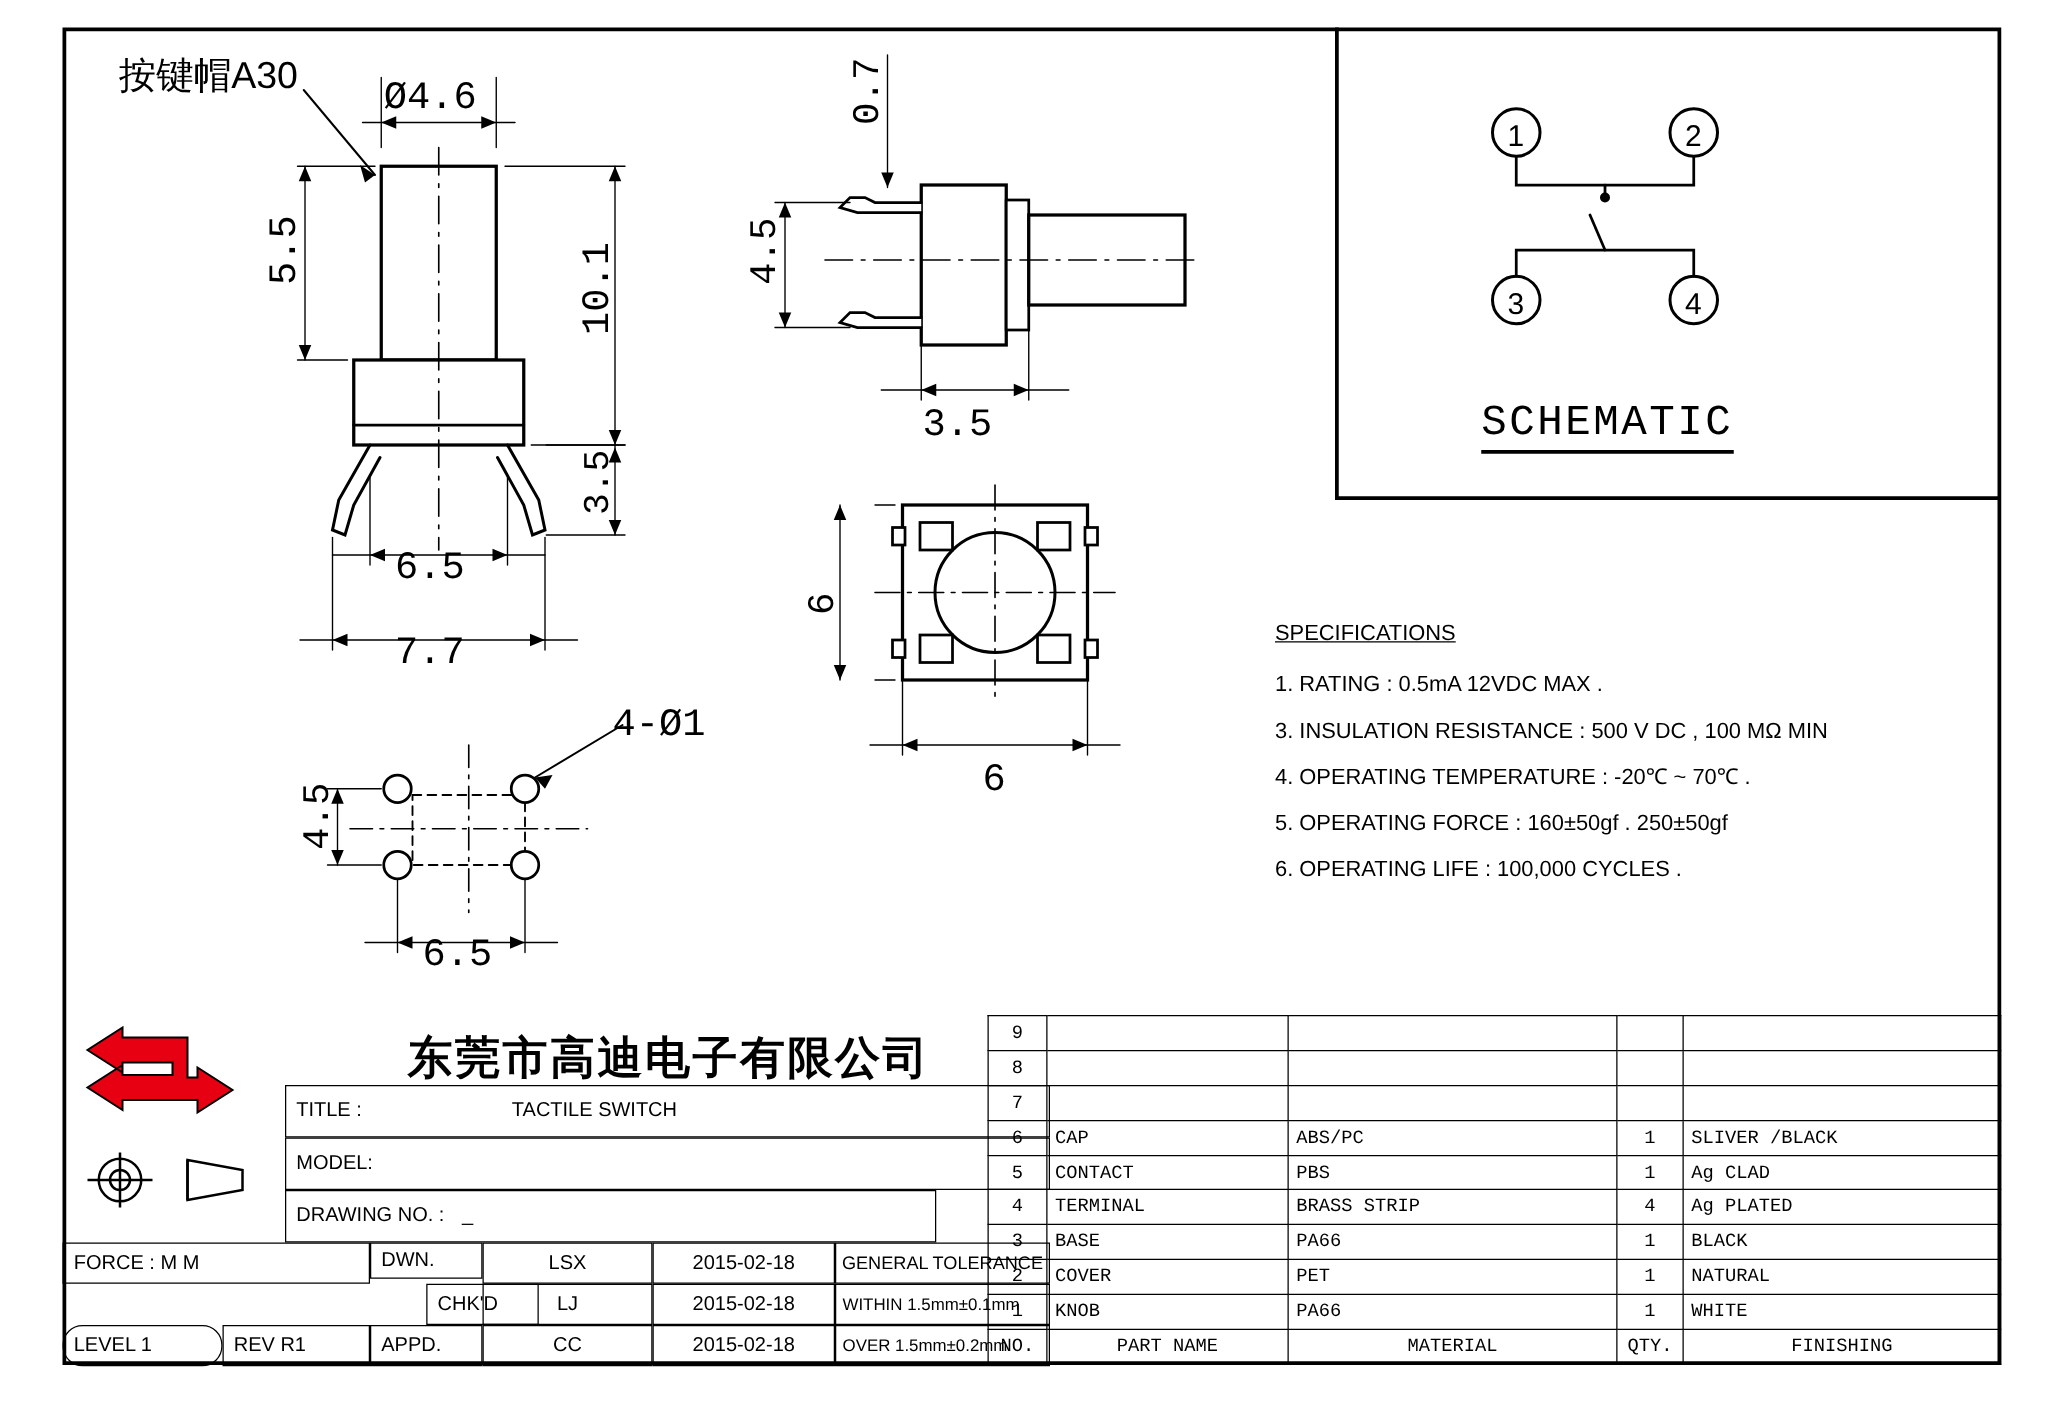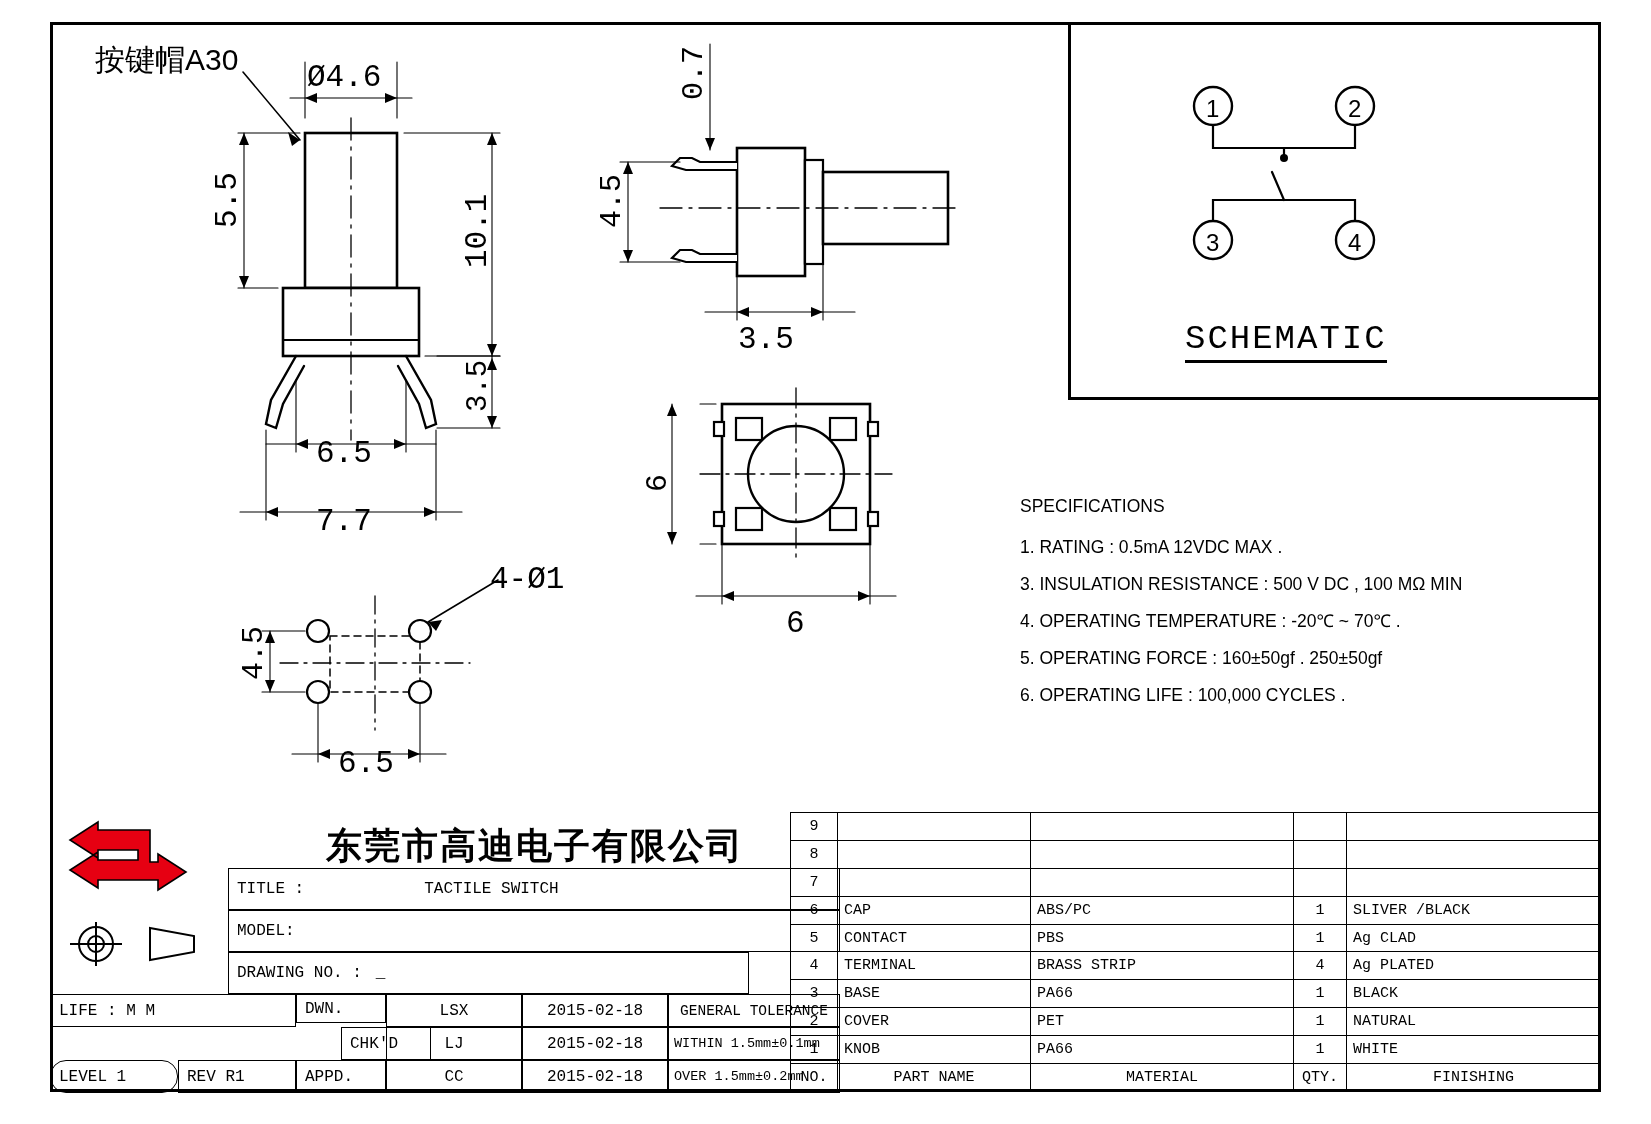--- a/index.html
+++ b/index.html
@@ -3,40 +3,40 @@
 <meta charset="utf-8">
 <style>
   html,body{margin:0;padding:0;background:#fff;}
   body{width:1651px;height:1124px;font-family:"Liberation Sans",sans-serif;position:relative;overflow:hidden;}
   .sheet{position:absolute;left:50px;top:22px;width:1551px;height:1070px;border:3px solid #000;box-sizing:border-box;}
   svg{display:block;}
   .abs{position:absolute;}
   
   .specs{position:absolute;left:1020px;top:488px;width:540px;color:#000;}
   .specs div{font-size:17.5px;line-height:37px;white-space:nowrap;}
-  .specs .hdr{font-size:17.5px;margin-bottom:4px;}
+  .specs .hdr{font-size:17.5px;margin-bottom:4px;text-decoration:underline;}
   
   .schem-box{position:absolute;left:1068px;top:22px;width:532px;height:378px;border-left:3px solid #000;border-bottom:3px solid #000;box-sizing:border-box;}
   .schem-title{position:absolute;left:1185px;top:320px;font-family:"Liberation Mono",monospace;font-size:34px;letter-spacing:2px;border-bottom:3px solid #000;padding-bottom:2px;}
   
   .tblock{position:absolute;left:50px;top:812px;width:1551px;height:280px;}
   .company{position:absolute;left:200px;top:10px;width:570px;text-align:center;font-family:"Liberation Sans",sans-serif;font-weight:bold;font-size:36px;letter-spacing:2px;}
   .mono{font-family:"Liberation Mono",monospace;}
   
   .parts{position:absolute;left:790px;top:812px;width:811px;height:280px;}
   .parts table{border-collapse:collapse;width:100%;height:100%;font-family:"Liberation Mono",monospace;font-size:15px;}
   .parts td{border:1.5px solid #000;padding:0 6px;height:26px;}
   .parts td.no{width:34px;text-align:center;}
   .parts td.qty{width:40px;text-align:center;}
   .parts td.pn{width:180px;}
   .parts td.mat{width:250px;}
   .parts .hdrow td{text-align:center;}
   
   .ltb{position:absolute;left:0;top:0;width:790px;height:280px;}
-  .ltb .cell{position:absolute;border:1.5px solid #000;box-sizing:border-box;font-family:Liberation Mono, monospace;font-size:16px;display:flex;align-items:center;padding-left:8px;}
+  .ltb .cell{position:absolute;border:1.5px solid #000;box-sizing:border-box;font-family:Liberation Sans, sans-serif;font-size:16px;display:flex;align-items:center;padding-left:8px;}
   .arrow-logo{position:absolute;left:8px;top:8px;width:160px;height:90px;}
 </style>
 </head>
 <body>
 
 <div class="sheet"></div>
 
 <svg class="abs" style="left:0;top:0;" width="1651" height="1124">
   <g fill="none" stroke="#000" stroke-width="2.2" stroke-linecap="round">
 
@@ -259,21 +259,21 @@
     </div>
     <div class="cell" style="left:178px;top:98px;width:612px;height:42px;">
       <span>MODEL:</span>
       <span style="margin-left:10px;"></span>
     </div>
     <div class="cell" style="left:178px;top:140px;width:521px;height:42px;">
       <span>DRAWING NO.  :</span>
       <span style="margin-left:14px;">_</span>
     </div>
 
-    <div class="cell" style="left:0px;top:182px;width:246px;height:33px;">LIFE   :   M M</div>
+    <div class="cell" style="left:0px;top:182px;width:246px;height:33px;">FORCE   :   M M</div>
     <div class="cell" style="left:246px;top:182px;width:90px;height:29px;">DWN.</div>
     <div class="cell" style="left:336px;top:182px;width:136px;height:33px;justify-content:center;padding-left:0;">LSX</div>
     <div class="cell" style="left:472px;top:182px;width:146px;height:33px;justify-content:center;padding-left:0;">2015-02-18</div>
     <div class="cell" style="left:618px;top:182px;width:172px;height:33px;justify-content:center;padding-left:0;font-size:14.5px;">GENERAL TOLERANCE</div>
 
     <div class="cell" style="left:246px;top:215px;width:90px;height:33px;margin-left:45px;">CHK'D</div>
     <div class="cell" style="left:336px;top:215px;width:136px;height:33px;justify-content:center;padding-left:0;">LJ</div>
     <div class="cell" style="left:472px;top:215px;width:146px;height:33px;justify-content:center;padding-left:0;">2015-02-18</div>
     <div class="cell" style="left:618px;top:215px;width:172px;height:33px;font-size:13.5px;padding-left:5px;">WITHIN 1.5mm±0.1mm</div>
 

